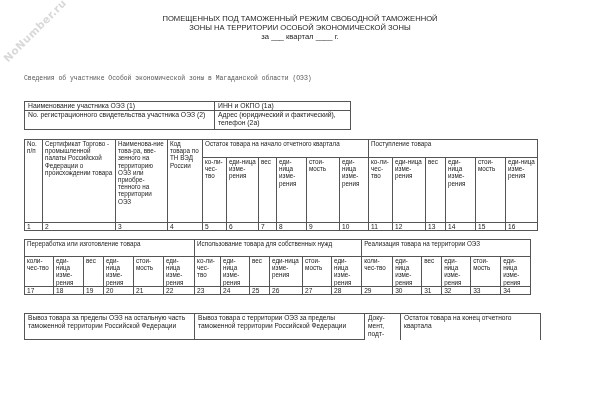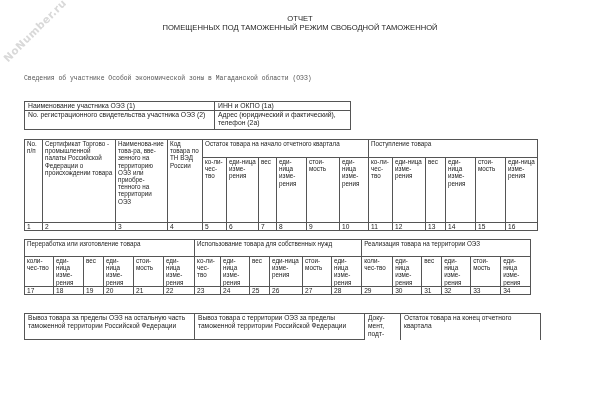--- a/index.html
+++ b/index.html
@@ -23,22 +23,23 @@
   .t4 td { font-size:6.6px; line-height:8px; padding:0 3px; }
   .num td { height:7px; font-size:6.6px; }
   .t4 td.cut { border-bottom:none; }
 </style>
 </head>
 <body>
 
 <div class="wm">NoNumber.ru</div>
 
 <div class="title">
-  <div>ОТЧЕТ</div>
   <div>ПОМЕЩЕННЫХ ПОД ТАМОЖЕННЫЙ РЕЖИМ СВОБОДНОЙ ТАМОЖЕННОЙ</div>
+  <div>ЗОНЫ НА ТЕРРИТОРИИ ОСОБОЙ ЭКОНОМИЧЕСКОЙ ЗОНЫ</div>
+  <div>за ___ квартал ____ г.</div>
 </div>
 
 <div class="intro">Сведения об участнике Особой экономической зоны в Магаданской области (ОЭЗ)</div>
 
 <table class="t1">
   <colgroup>
       <col style="width:190px">
       <col style="width:136px">
     </colgroup>
   <tbody>

